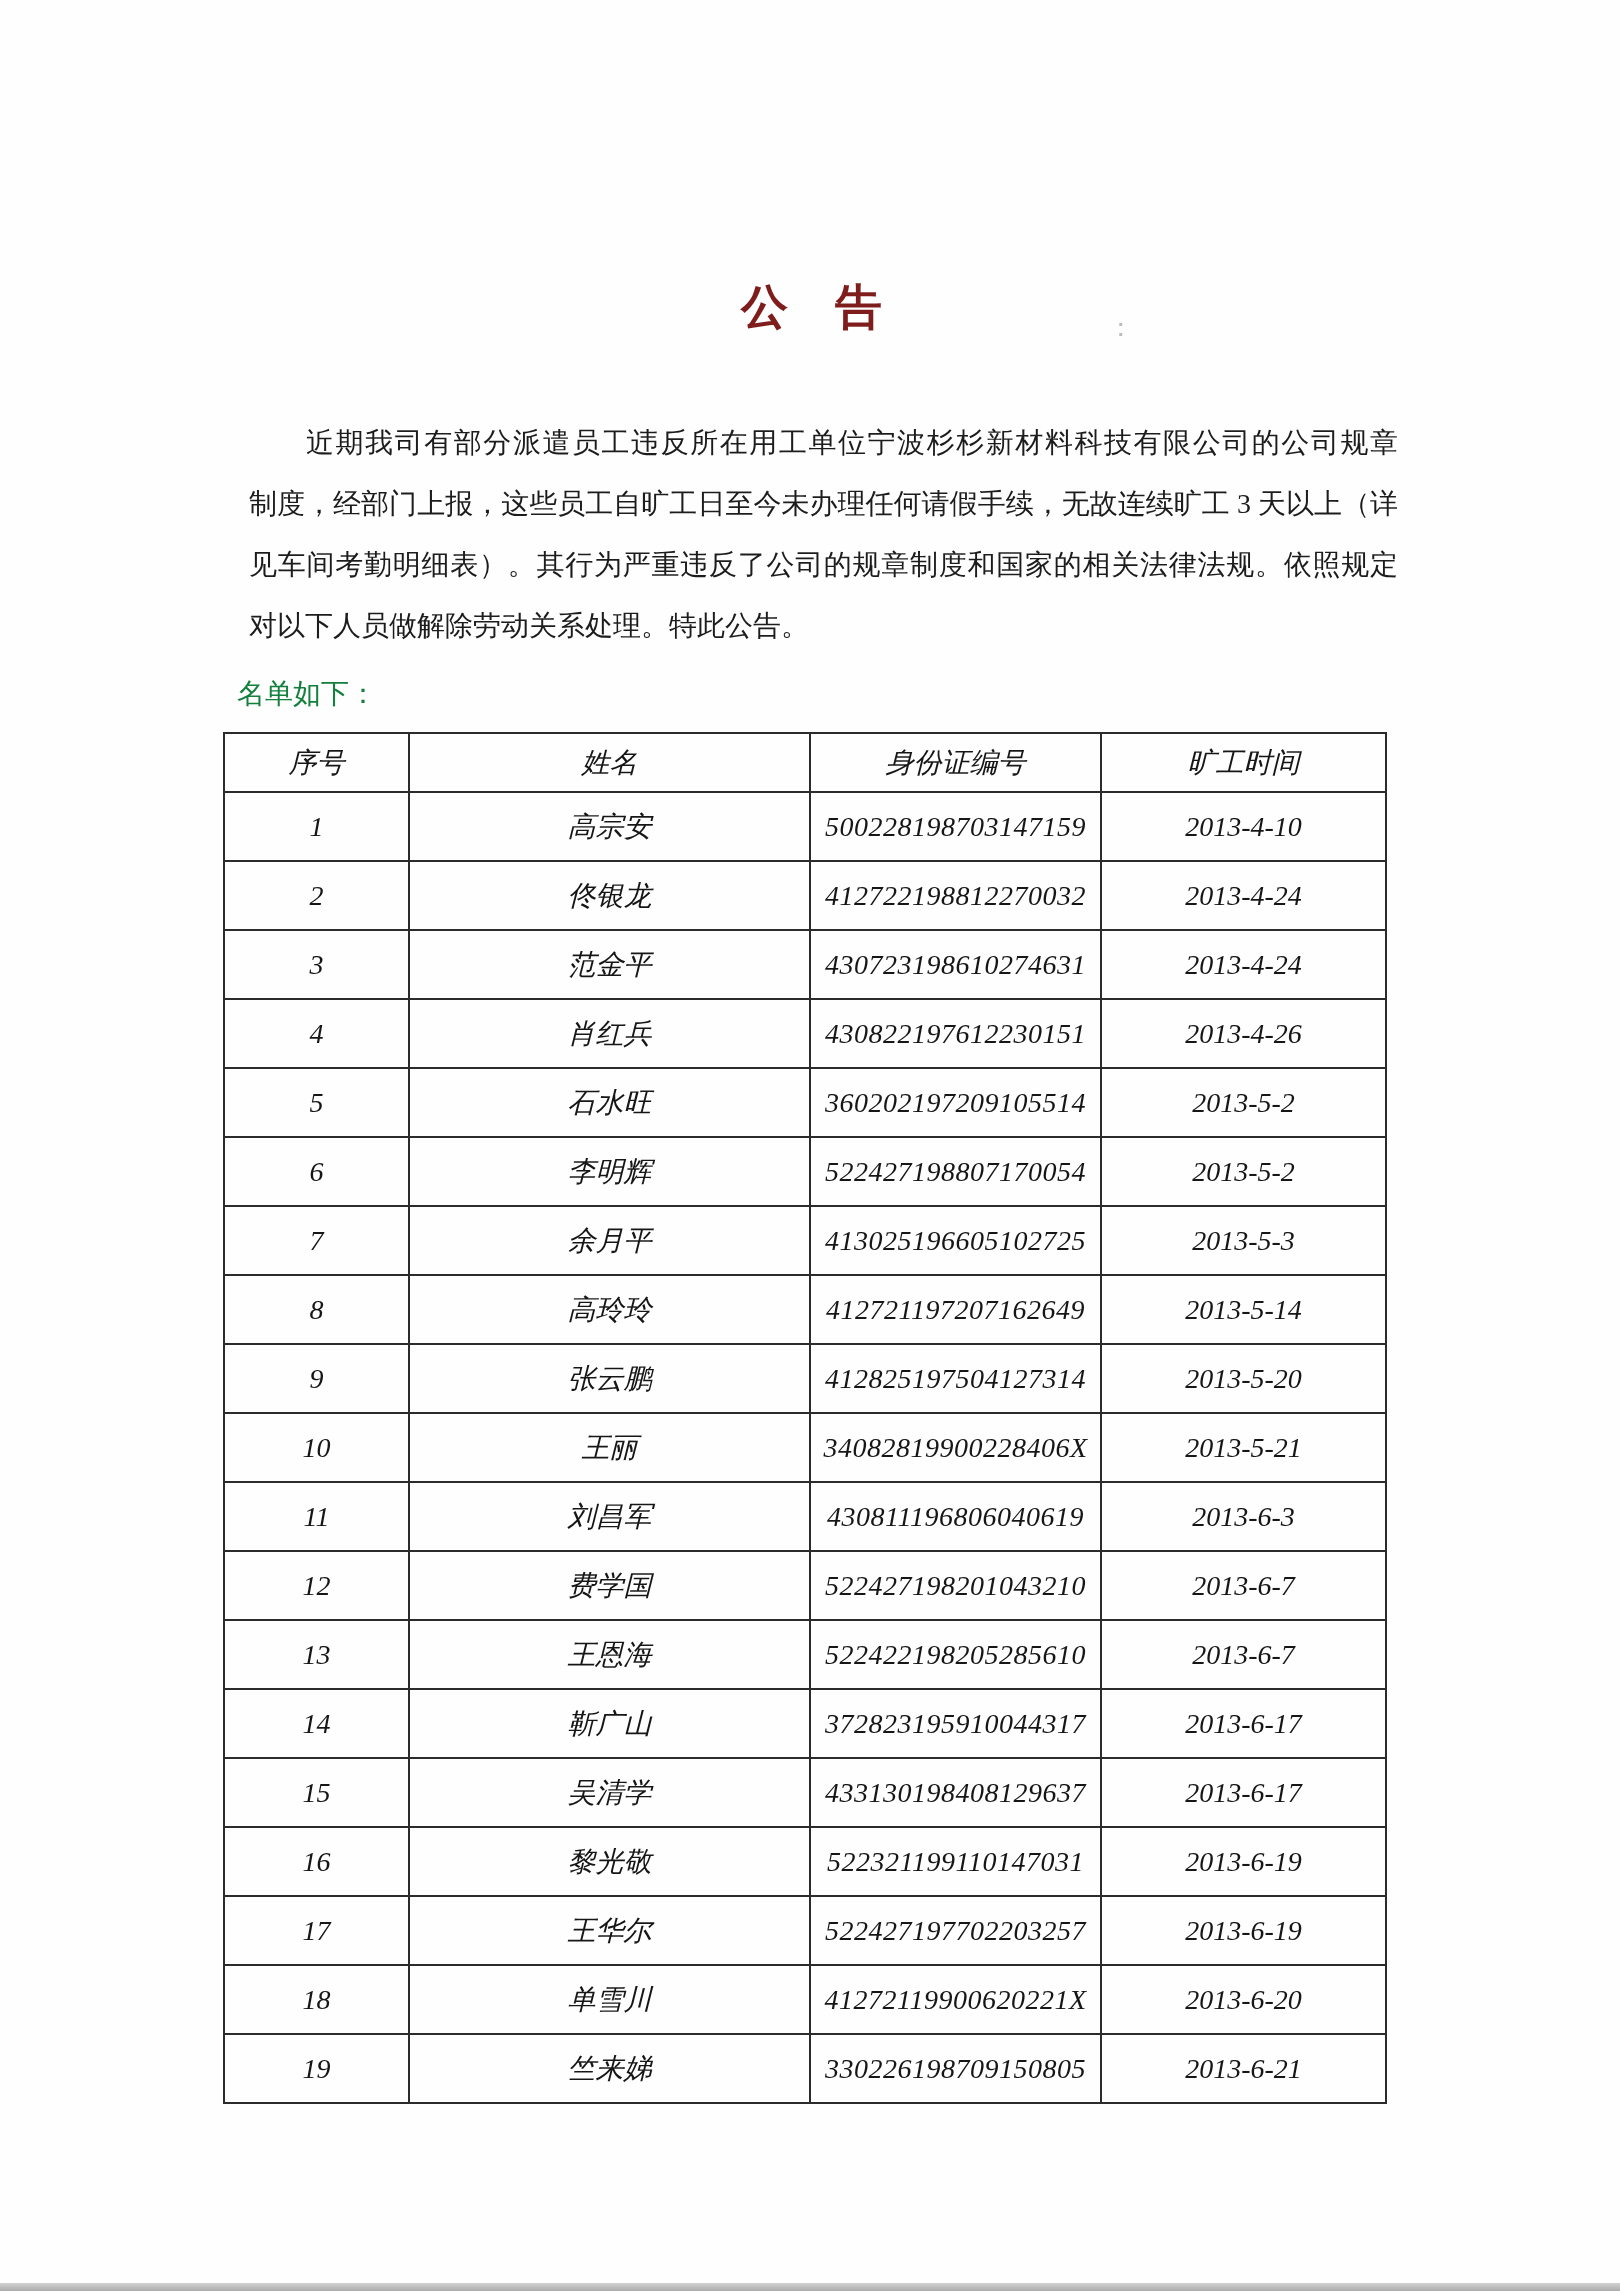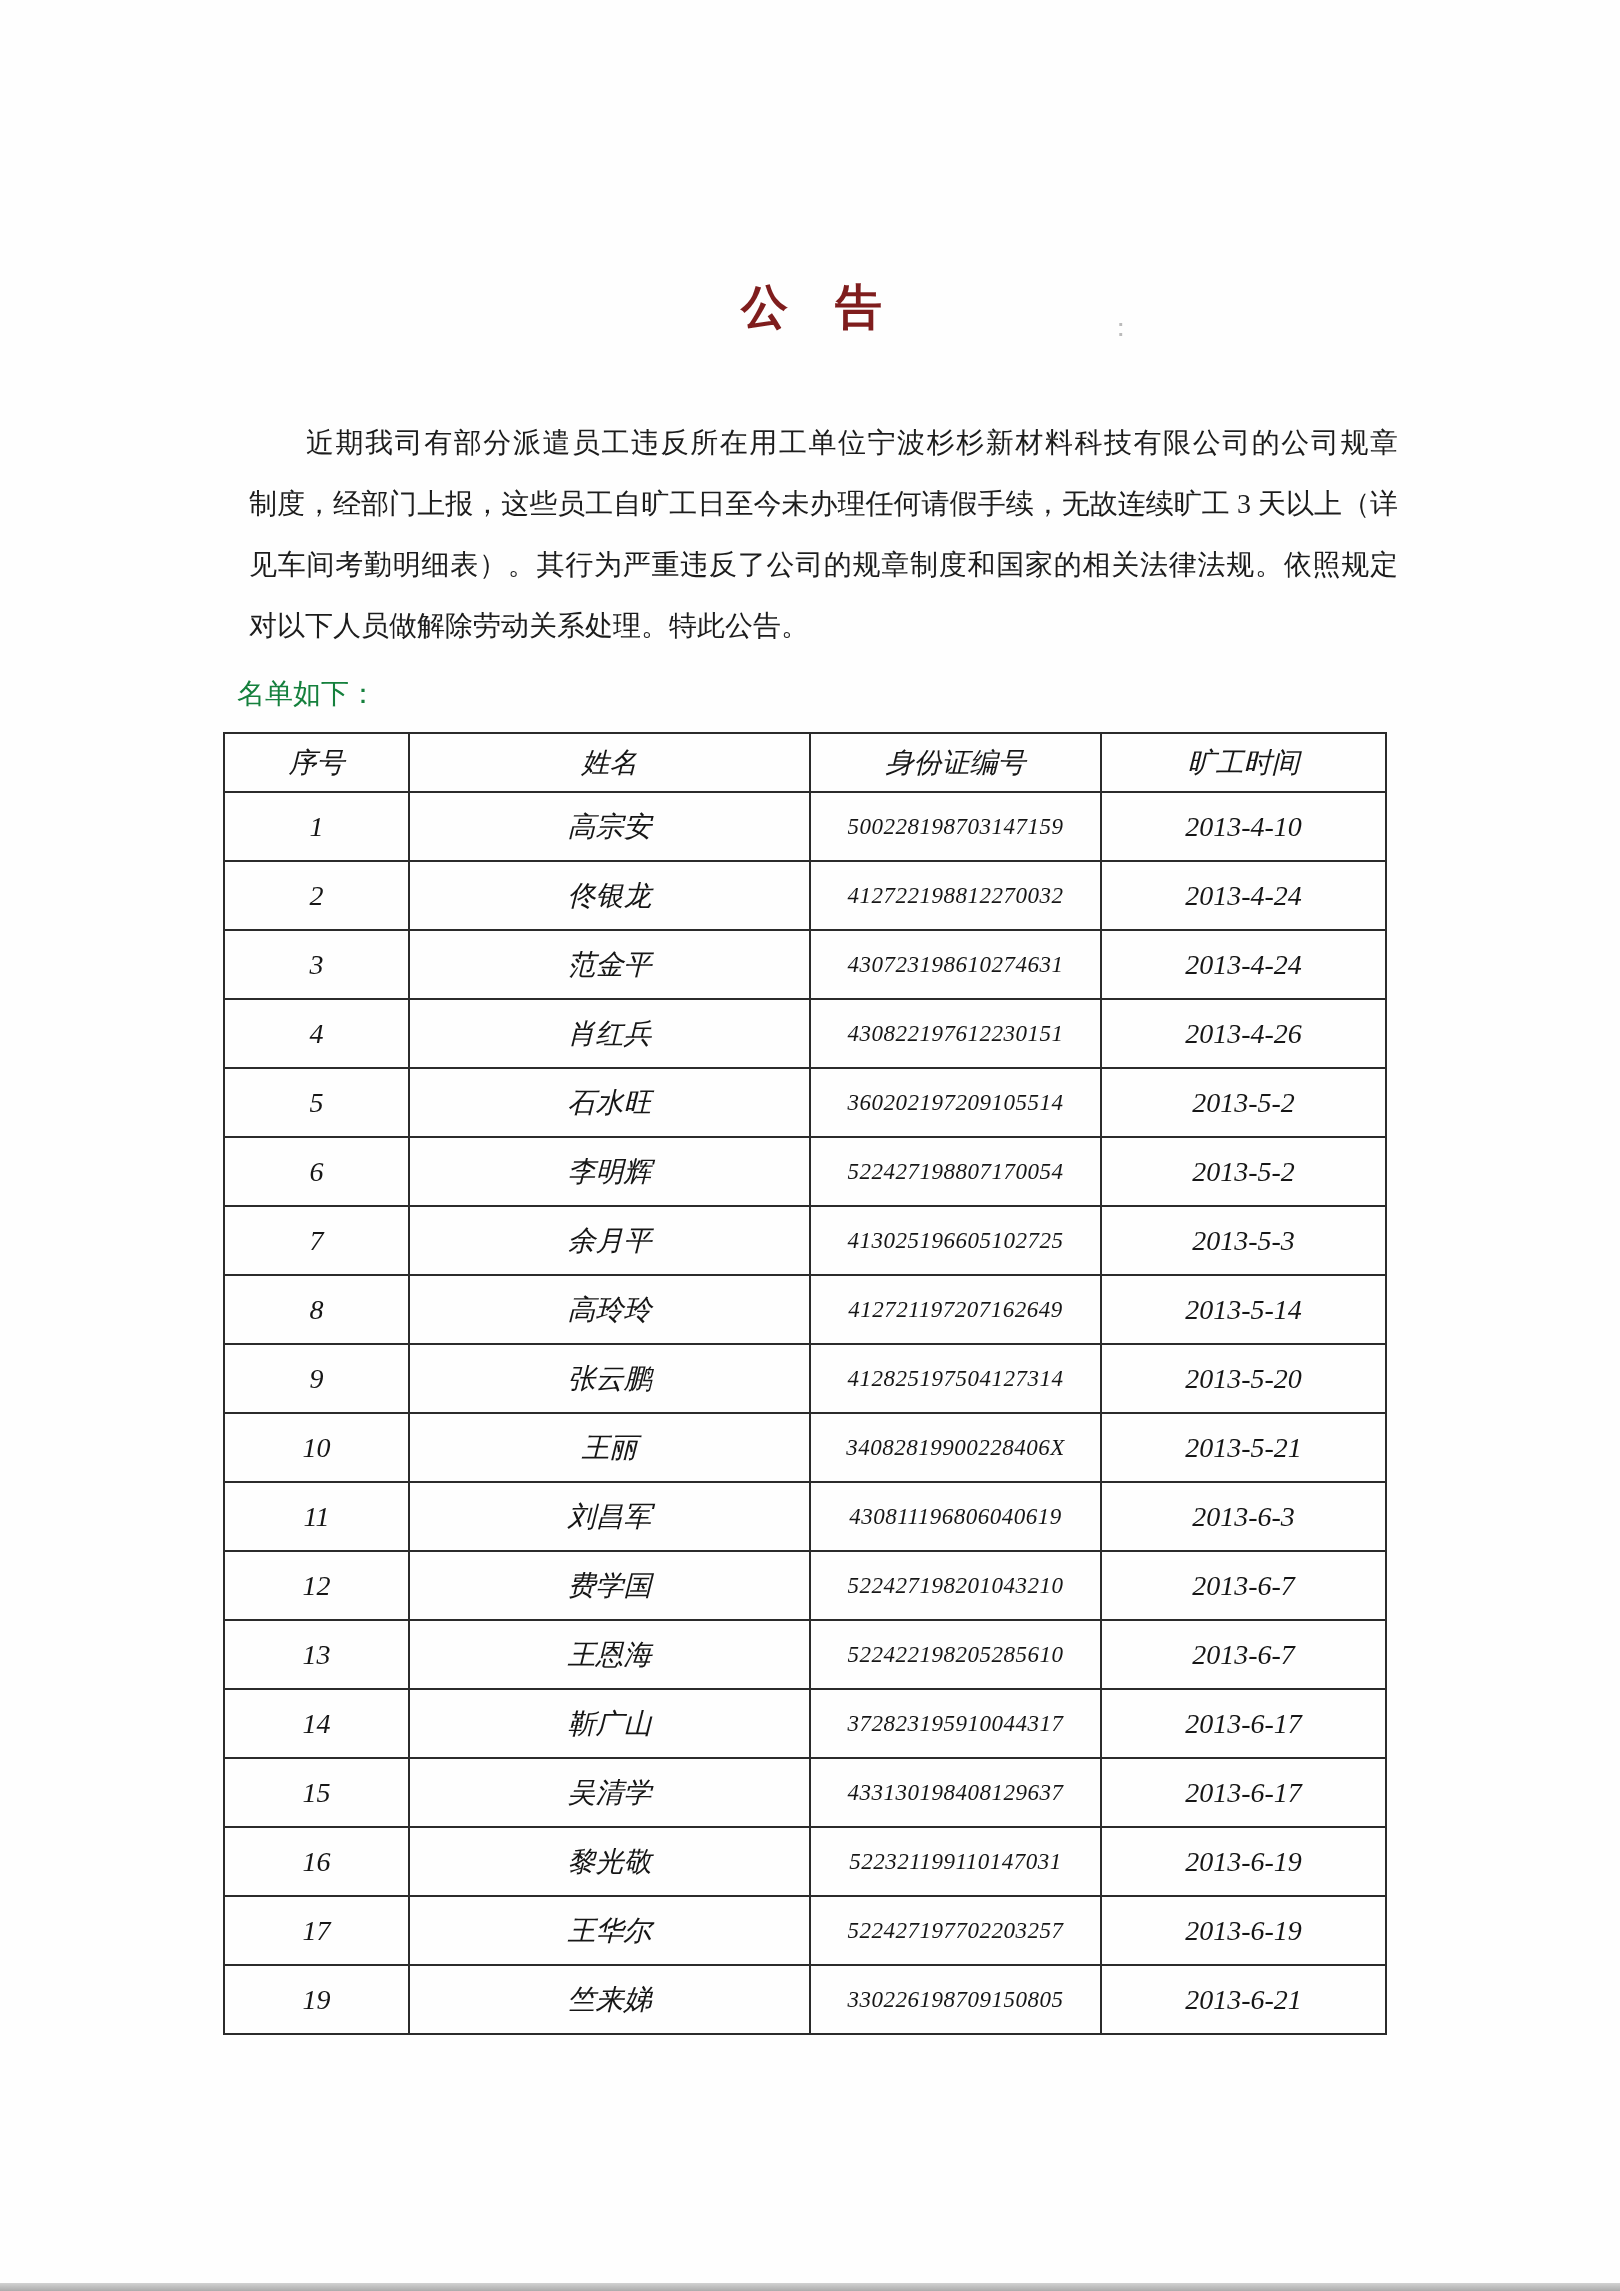--- a/index.html
+++ b/index.html
@@ -82,21 +82,21 @@
     text-align: center;
     vertical-align: middle;
   }
   table.roster td {
     height: 65px;
     font-size: 28px;
     text-align: center;
     vertical-align: middle;
   }
   table.roster td.id-cell {
-    font-size: 23px;
+    font-size: 28px;
     letter-spacing: 0.5px;
   }
   .artifact-colon {
     position: absolute;
     left: 1108px;
     top: 310px;
     font-size: 25.5px;
     color: #8f8f8f;
     opacity: 0.6;
   }
@@ -240,20 +240,26 @@
         <td class="id-cell">522321199110147031</td>
         <td>2013-6-19</td>
       </tr>
         <tr>
         <td>17</td>
         <td>王华尔</td>
         <td class="id-cell">522427197702203257</td>
         <td>2013-6-19</td>
       </tr>
         <tr>
+        <td>18</td>
+        <td>单雪川</td>
+        <td class="id-cell">41272119900620221X</td>
+        <td>2013-6-20</td>
+      </tr>
+        <tr>
         <td>19</td>
         <td>竺来娣</td>
         <td class="id-cell">330226198709150805</td>
         <td>2013-6-21</td>
       </tr>
       </tbody>
   </table>
 
   <div class="scan-edge-bottom"></div>
 

